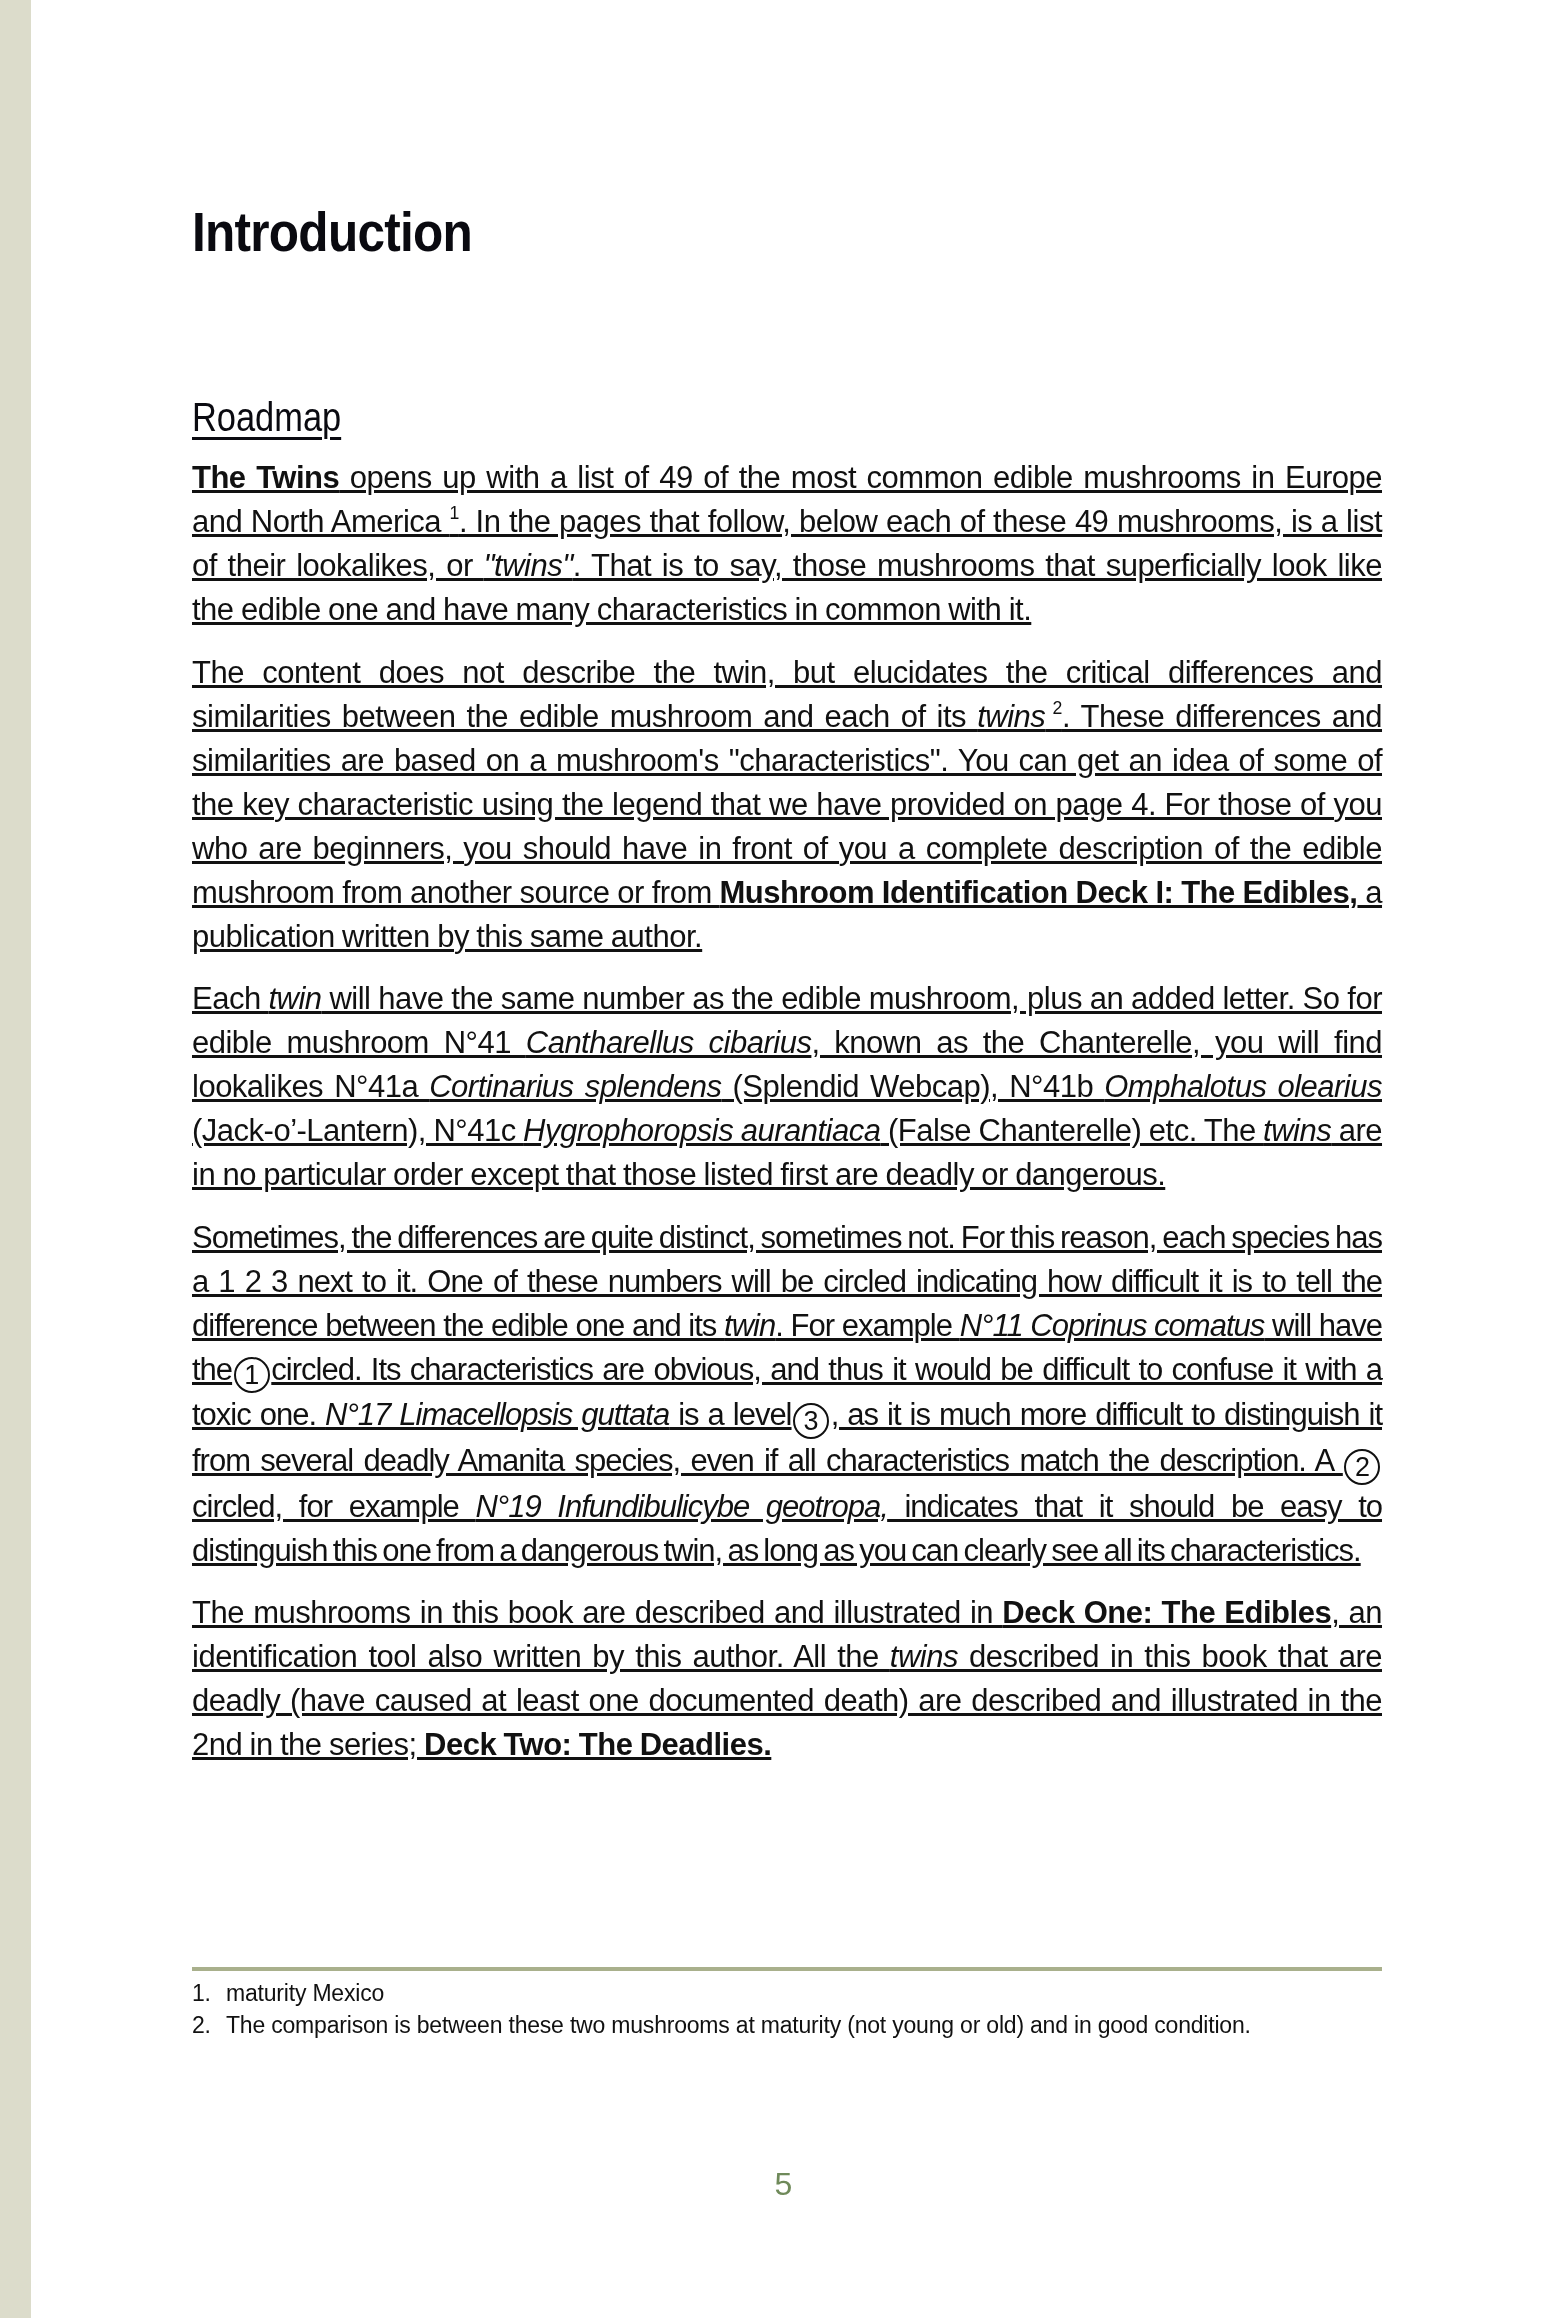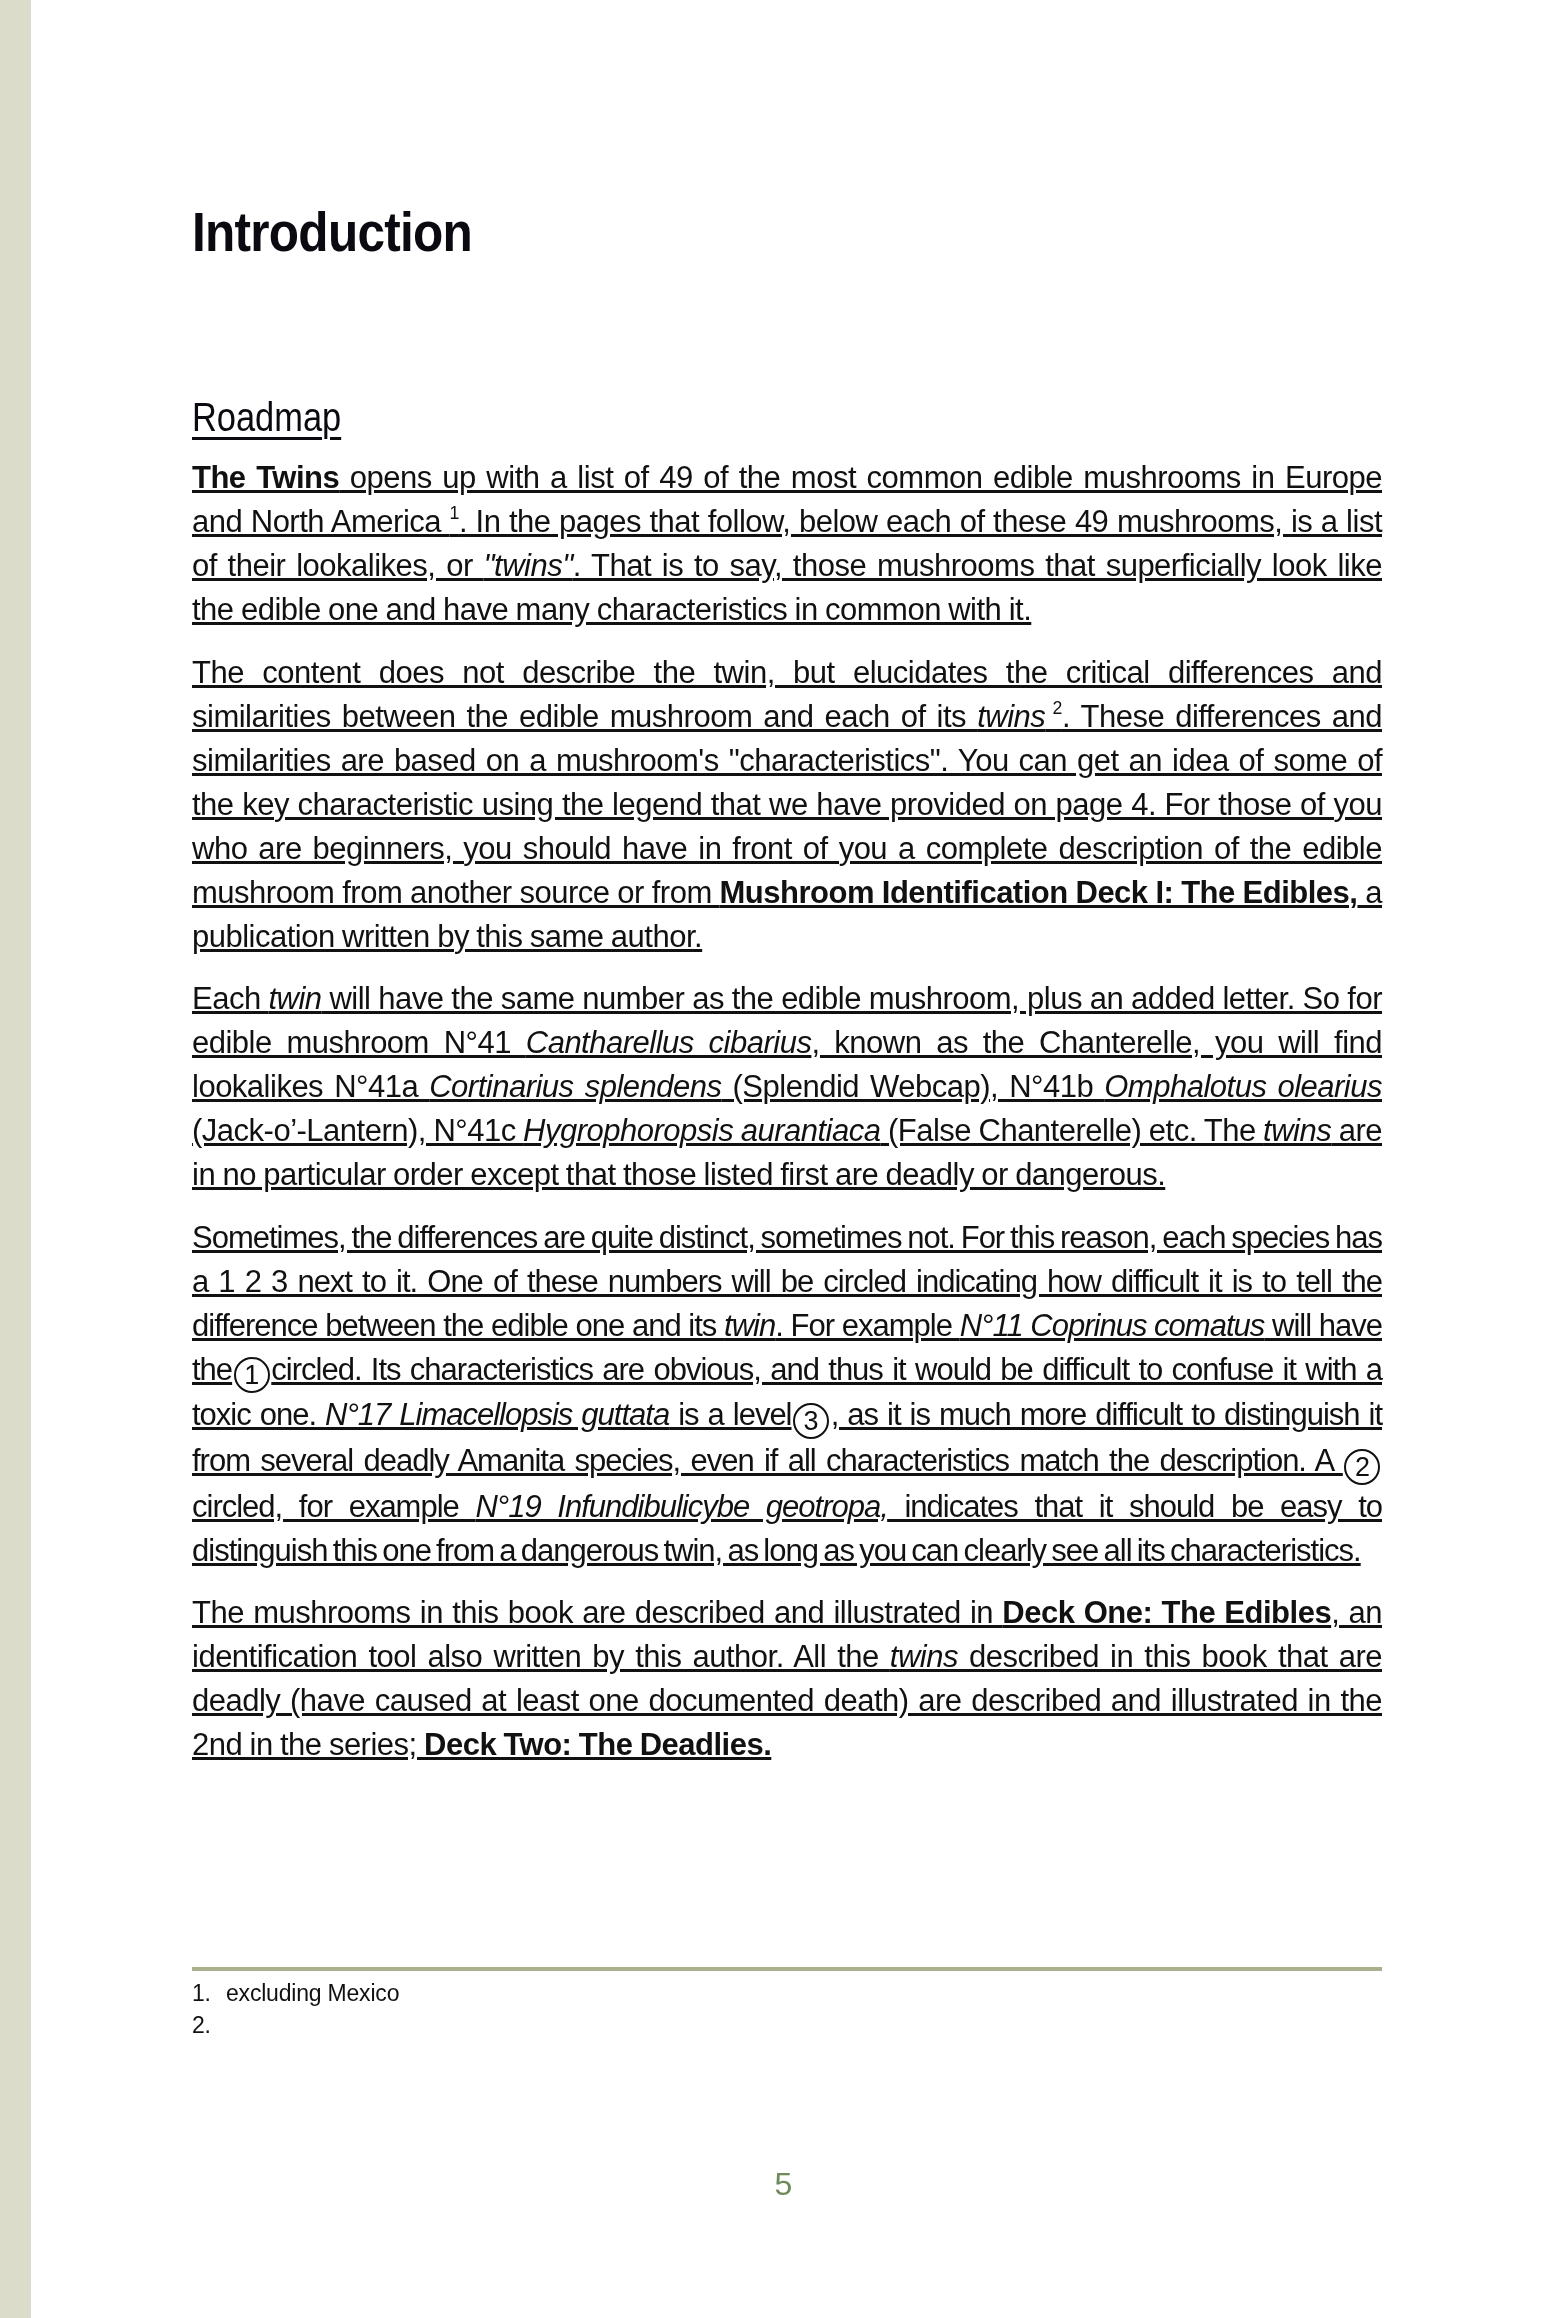--- a/index.html
+++ b/index.html
@@ -36,19 +36,19 @@
     <p><span>Each </span><em>twin</em><span> will have the same number as the edible mushroom, plus an add­ed letter. So for edible mushroom N°41 </span><em>Cantharellus cibarius</em><span>, known as the Chanterelle, you will find lookalikes N°41a </span><em>Cortinarius splendens</em><span> (Splendid Webcap), N°41b </span><em>Omphalotus olearius</em><span> (Jack-o’-Lantern), N°41c </span><em>Hygrophoro­psis aurantiaca</em><span> (False Chanterelle) etc. The </span><em>twins</em><span> are in no particular order except that those listed first are deadly or dangerous.</span></p>
 
     <p class="tight"><span>Sometimes, the differences are quite distinct, sometimes not. For this reason, each species has a 1 2 3 next to it. One of these numbers will be circled indicating how difficult it is to tell the difference between the edible one and its </span><em>twin</em><span>. For example </span><em>N°11 Coprinus comatus</em><span> will have the</span><span class="circ">1</span><span>circled. Its characteristics are obvious, and thus it would be difficult to confuse it with a toxic one. </span><em>N°17 Lima­cellopsis guttata</em><span> is a level</span><span class="circ">3</span><span>, as it is much more difficult to distinguish it from several deadly Amanita species, even if all characteristics match the descrip­tion. A </span><span class="circ">2</span><span> circled, for example </span><em>N°19 Infundibulicybe geotropa,</em><span> indicates that it should be easy to distinguish this one from a dangerous twin, as long as you can clearly see all its characteristics.</span></p>
 
     <p><span>The mushrooms in this book are described and illustrated in </span><strong>Deck One: The Ed­ibles</strong><span>, an identification tool also written by this author. All the </span><em>twins</em><span> described in this book that are deadly (have caused at least one documented death) are described and illustrated in the 2nd in the series; </span><strong>Deck Two: The Deadlies.</strong></p>
   </div>
 
   <div class="rule"></div>
 
   <ol class="footnotes">
-    <li><span class="num">1.</span><span>excluding Mexico</span></li>
-    <li><span class="num">2.</span></li>
+    <li><span class="num">1.</span><span>maturity Mexico</span></li>
+    <li><span class="num">2.</span><span>The comparison is between these two mushrooms at maturity (not young or old) and in good condition.</span></li>
   </ol>
 </div>
 
 <div class="page-number">5</div>
 
 
 </body></html>

